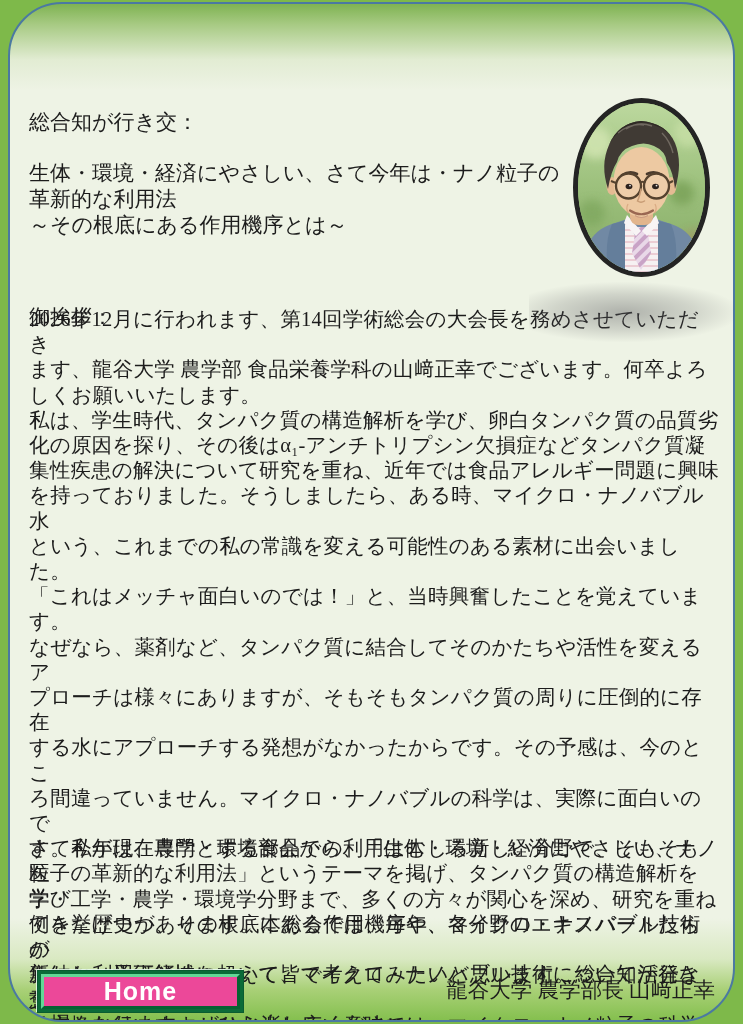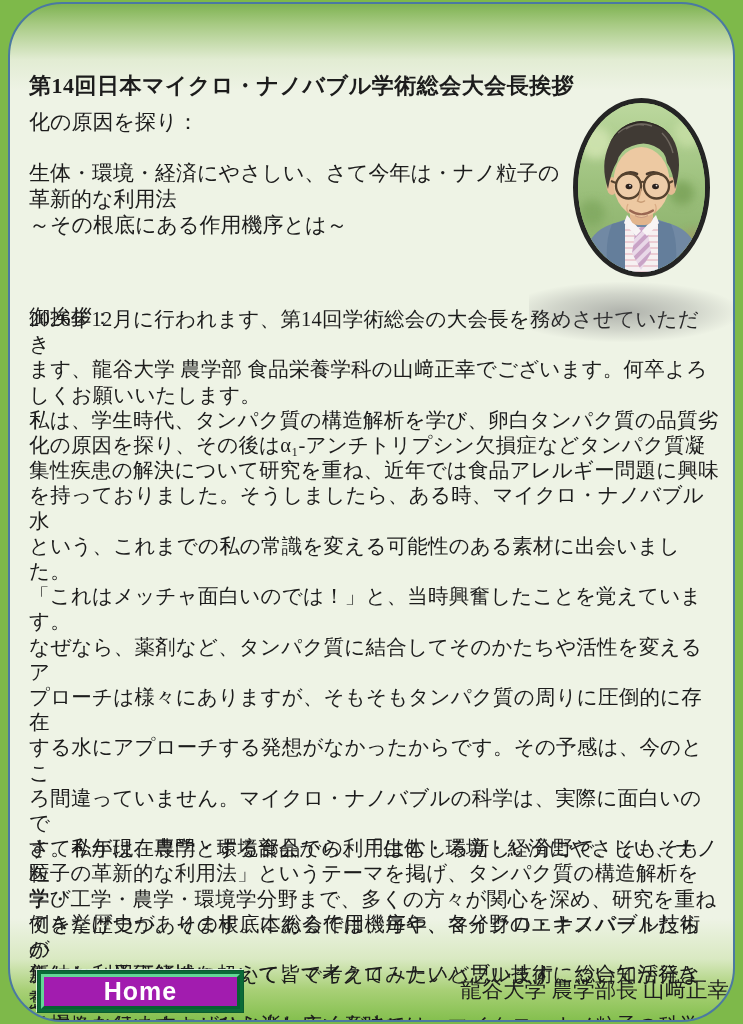--- a/index.html
+++ b/index.html
@@ -30,36 +30,35 @@
     background:radial-gradient(ellipse at 45% 50%,rgba(88,88,92,0.42) 0%,rgba(88,88,92,0.20) 42%,rgba(88,88,92,0) 72%);
   }
   .home-btn{
     position:absolute;left:27px;top:966px;width:207px;height:43px;
     background:#0b6b38;border:1px solid #0a5c30;padding:3px;box-sizing:border-box;cursor:pointer;
     box-shadow:-1px -1px 0 rgba(230,248,236,0.9);
   }
   .home-face{
     width:100%;height:100%;box-sizing:border-box;
     display:flex;align-items:center;justify-content:center;
-    background:#a21caf;
+    background:#ec4899;
     border:3px solid;border-color:#63d796 #066232 #066232 #63d796;
     color:#ffffff;font-family:"Liberation Sans","DejaVu Sans",sans-serif;
     font-size:25px;font-weight:bold;letter-spacing:1px;
   }
-  .signature{position:absolute;right:4px;top:971px;font-size:21.5px;white-space:nowrap;}
+  .signature{position:absolute;right:18px;top:971px;font-size:21.5px;white-space:nowrap;}
 </style>
 </head>
 <body>
 
 <div class="page">
   <div class="card">
 
-    <h1 class="title jp">第14回日本マイクロ・ナノバブル学術総会大会長挨拶</h1>
 
-    <div class="label-line main-theme jp">化の原因を探り：</div>
+    <div class="label-line main-theme jp">総合知が行き交：</div>
 
     <div class="theme-block jp">生体・環境・経済にやさしい、さて今年は・ナノ粒子の
 革新的な利用法
 ～その根底にある作用機序とは～</div>
 
     <div class="label-line greeting jp">御挨拶：</div>
 
     <div class="body-block p1 jp">2026年12月に行われます、第14回学術総会の大会長を務めさせていただき
 ます、龍谷大学 農学部 食品栄養学科の山﨑正幸でございます。何卒よろ
 しくお願いいたします。

